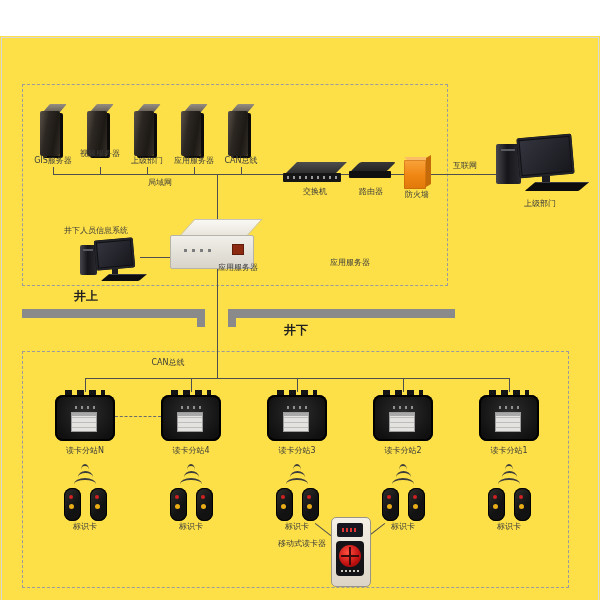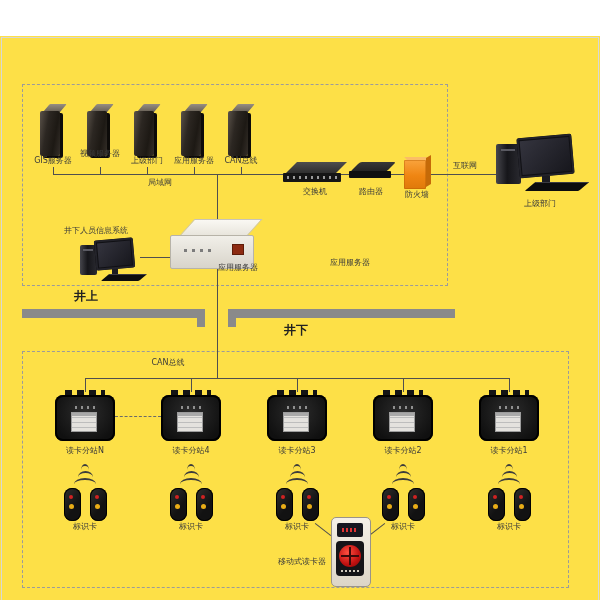--- a/index.html
+++ b/index.html
@@ -308,14 +308,14 @@
   <div class="diag" style="left:313px;top:493px;transform:rotate(38deg);"></div>
   <div class="diag" style="left:367px;top:493px;transform:rotate(-38deg);"></div>
 
   <div class="handheld" style="left:331px;top:481px;">
     <div class="scr"></div>
     <div class="pad">
         <div class="ring"></div>
         <div class="txt"></div>
       </div>
   </div>
-  <div class="lbl left" style="left:278px;top:521px;width:56px;">移动式读卡器</div>
+  <div class="lbl left" style="left:278px;top:503px;width:56px;">移动式读卡器</div>
 </div>
 
 </body></html>

